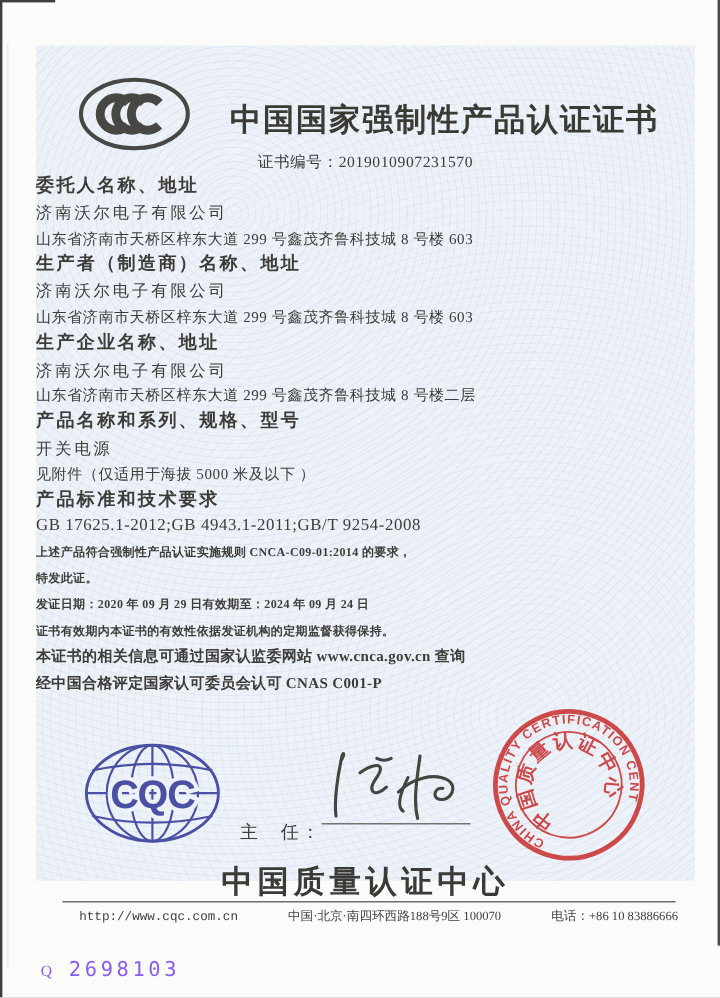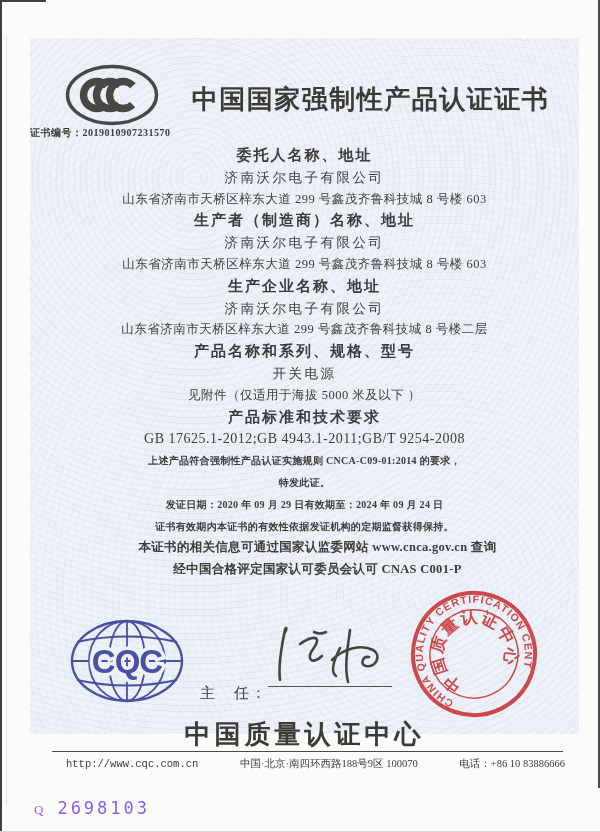--- a/index.html
+++ b/index.html
@@ -27,31 +27,31 @@
   }
 
   .ccc-logo { position:absolute; left:34px; top:26px; width:96px; height:62px; }
   .cert-title {
     position:absolute; left:138px; right:6px; top:44px;
     font-size:26px; font-weight:bold; letter-spacing:1.5px;
     text-align:center; color:#3b3b36; white-space:nowrap;
   }
   .cert-no {
     position:absolute; left:0; top:88px; width:100%;
-    font-size:10px; font-weight:bold; letter-spacing:.5px;
+    text-align:center; font-size:13px; font-weight:normal; letter-spacing:.5px;
   }
 
-  .body-lines { position:absolute; left:0; top:107px; width:100%; text-align:center; }
+  .body-lines { position:absolute; left:0; top:107px; width:100%; }
   .line { line-height:21.8px; white-space:nowrap; }
   .line.heading { font-size:15px; font-weight:bold; letter-spacing:2px; }
   .line.org     { font-size:13.5px; letter-spacing:2.5px; }
   .line.addr    { font-size:12.5px; letter-spacing:.5px; }
   .line.gb      { font-size:14px; letter-spacing:.5px; }
   .line.bold    { font-size:10px; font-weight:bold; letter-spacing:.3px; }
-  .line.small   { font-size:12.5px; font-weight:bold; letter-spacing:.3px;padding-left:26px; }
+  .line.small   { font-size:12.5px; font-weight:bold; letter-spacing:.3px; }
 
   .cqc-logo { position:absolute; left:38px; top:580px; width:118px; height:86px; }
 
   .sign-label {
     position:absolute; left:170px; top:646px;
     font-size:15px; letter-spacing:2px; color:#3c3c38; white-space:nowrap;
   }
   .sig-svg { position:absolute; left:240px; top:584px; width:126px; height:64px; }
   .sig-underline { position:absolute; left:238px; top:648px; width:124px; height:1px; background:#56564f; }
 

